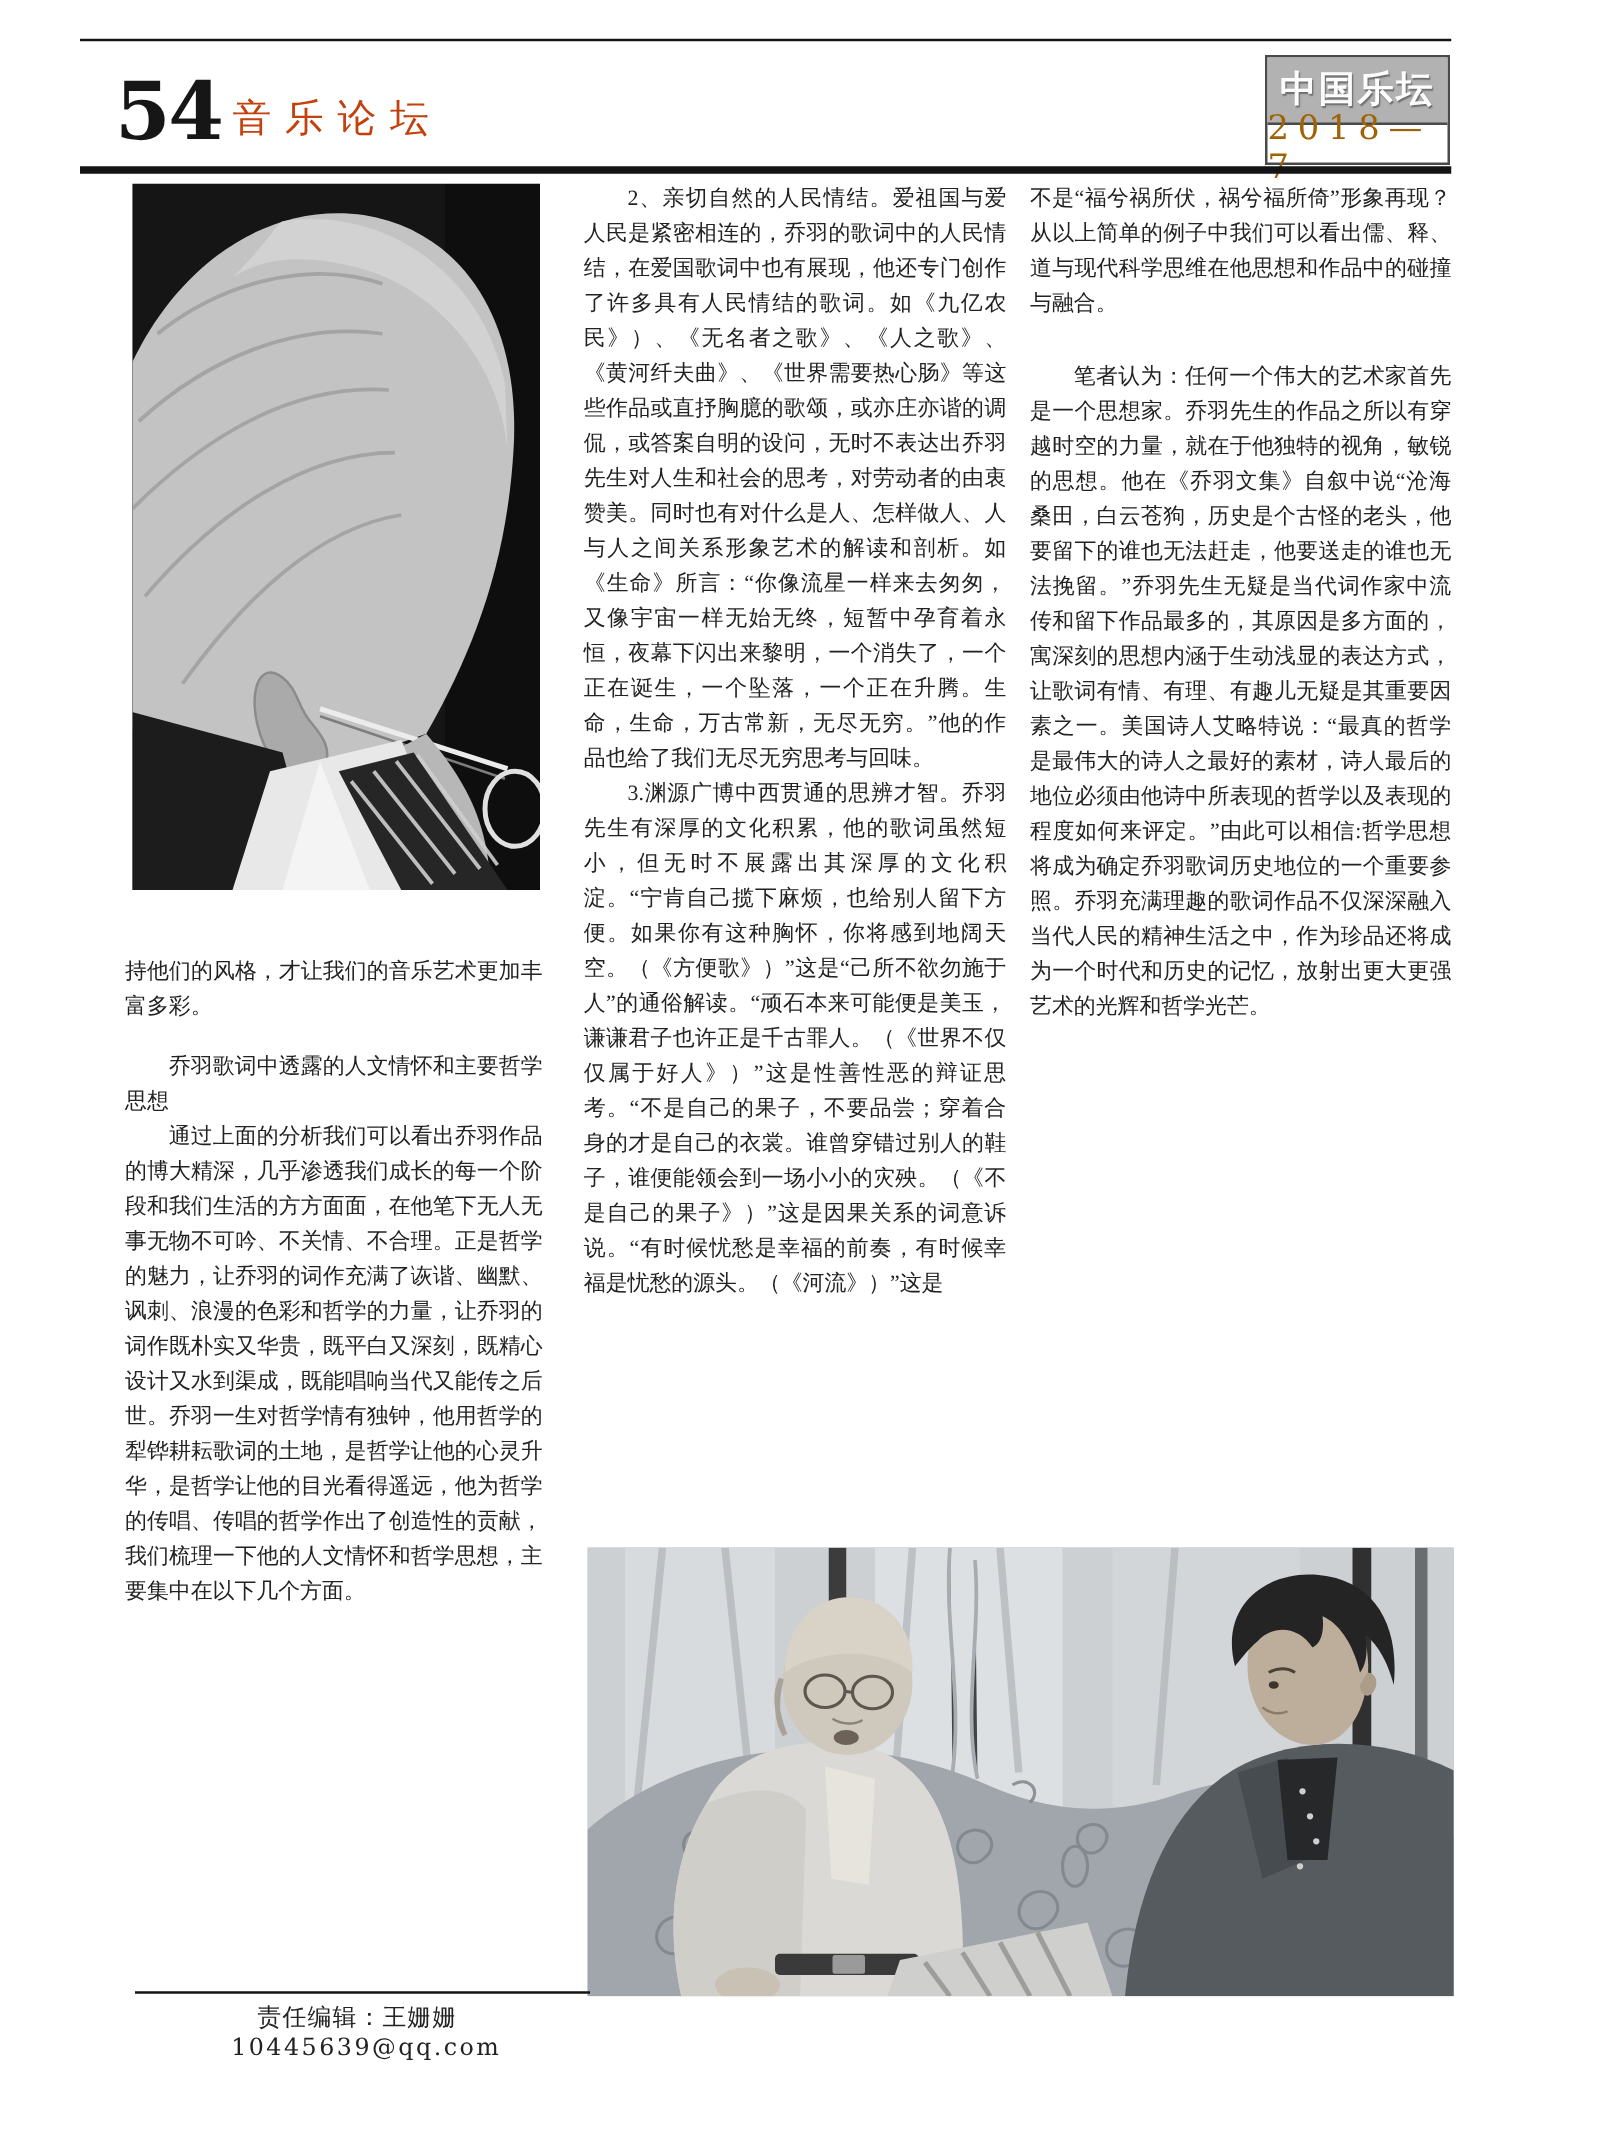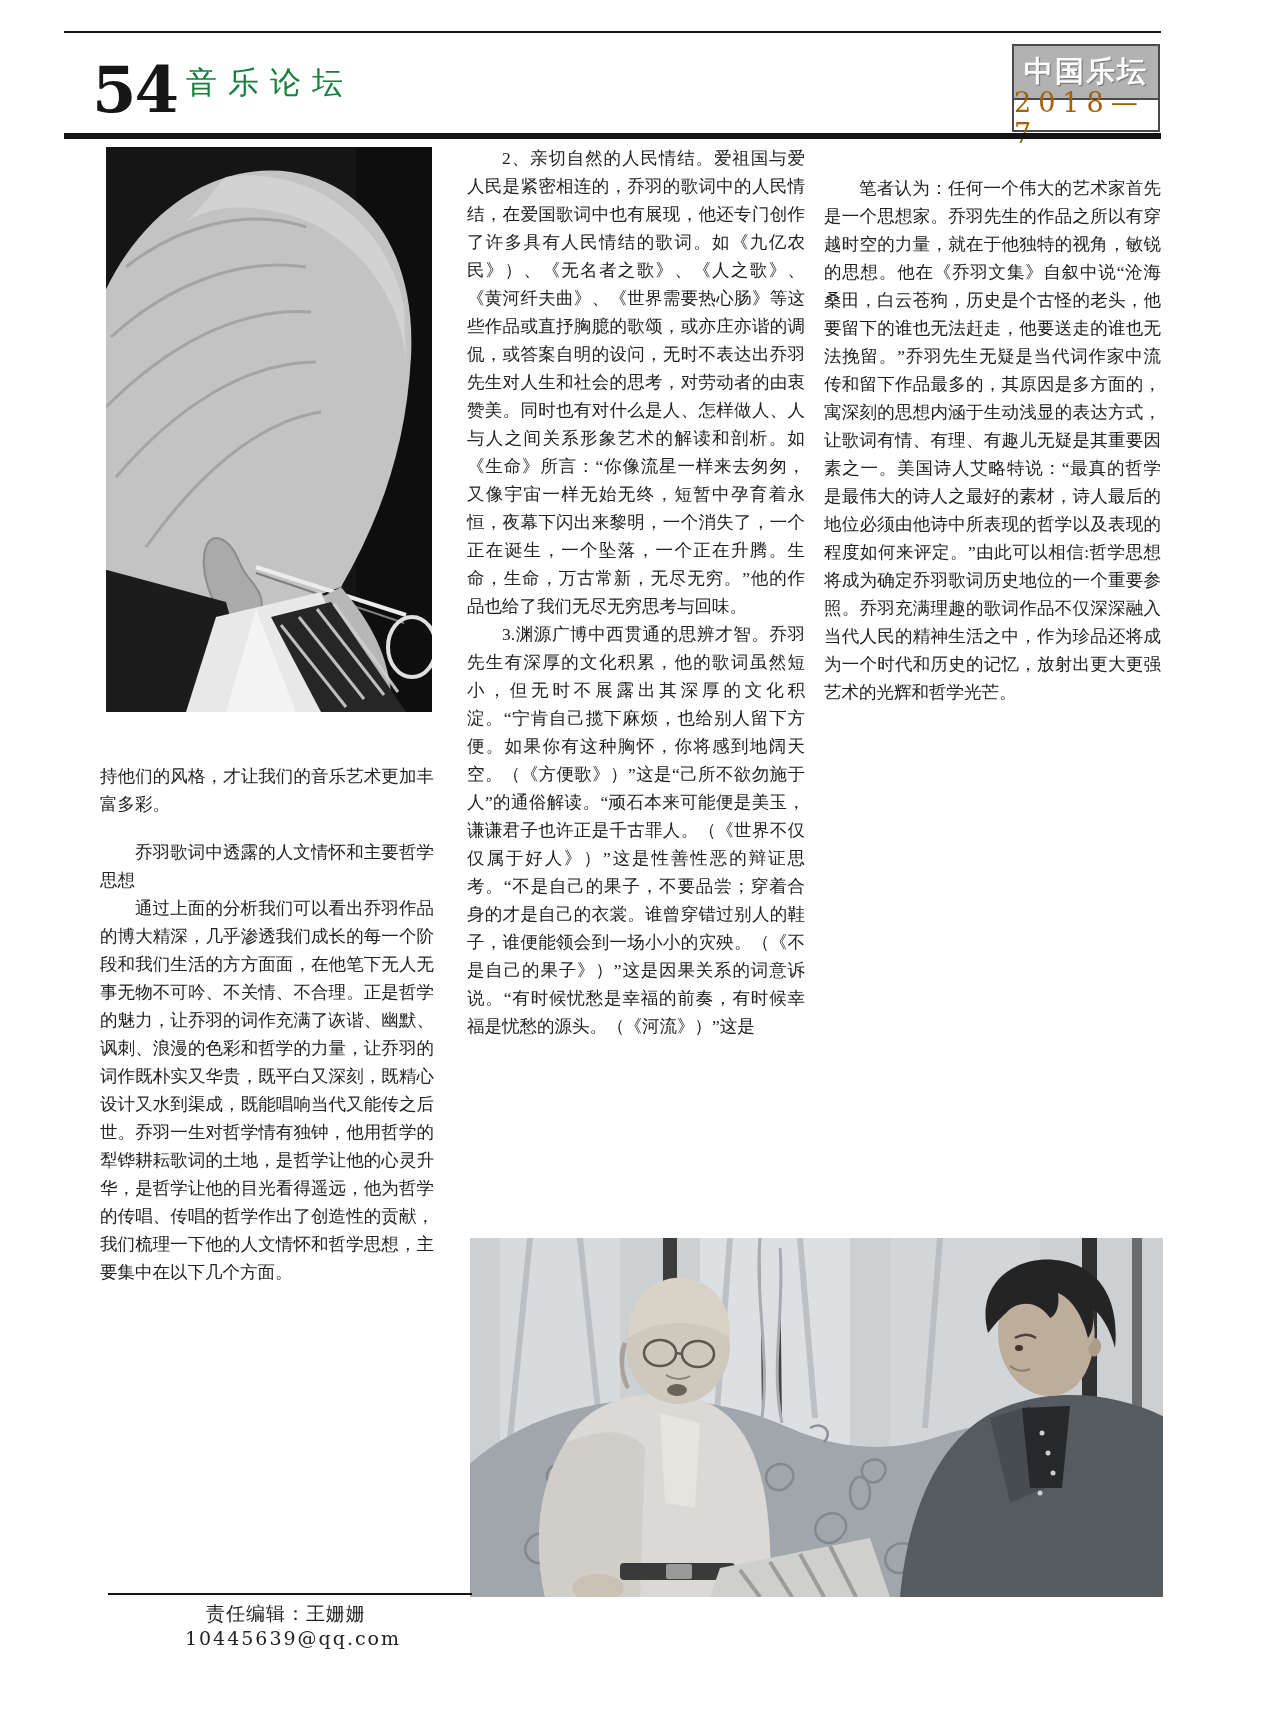--- a/index.html
+++ b/index.html
@@ -2,21 +2,21 @@
 <html><head>
 <meta charset="utf-8">
 <style>
   html,body{margin:0;padding:0;background:#e8e8e8;}
   #page{position:relative;width:1280px;height:1725px;background:#ffffff;margin:0 auto;
         font-family:"Liberation Serif","DejaVu Serif",serif;color:#1c1c1c;overflow:hidden;}
   .rule{position:absolute;background:#141414;}
   
   .pagenum{position:absolute;left:92px;top:52px;font-size:64px;font-weight:bold;
            font-family:"DejaVu Serif","Liberation Serif",serif;letter-spacing:-2px;color:#161616;}
-  .section{position:absolute;left:186px;top:62px;font-size:31px;letter-spacing:11px;color:#15803d;
+  .section{position:absolute;left:186px;top:74px;font-size:31px;letter-spacing:11px;color:#c2410c;
            font-family:"Liberation Serif","DejaVu Serif",serif;}
   .masthead{position:absolute;left:1012px;top:44px;width:148px;height:88px;border:2px solid #4a4a4a;
             box-sizing:border-box;background:#fff;}
   .masthead .logo{height:52px;background:#b2b2b2;border-bottom:2px solid #4a4a4a;display:flex;
             align-items:center;justify-content:center;color:#fdfdfd;font-size:29px;
             font-weight:bold;letter-spacing:2px;transform:none;text-shadow:1px 1px 1px #6e6e6e;
             font-family:"Liberation Serif","DejaVu Serif",serif;}
   .masthead .issue{height:36px;display:flex;align-items:center;justify-content:center;
             font-size:27px;letter-spacing:7px;color:#a16207;font-family:"DejaVu Serif",serif;}
   
@@ -103,20 +103,21 @@
     <p class="gap-sm">乔羽歌词中透露的人文情怀和主要哲学思想</p>
     <p>通过上面的分析我们可以看出乔羽作品的博大精深，几乎渗透我们成长的每一个阶段和我们生活的方方面面，在他笔下无人无事无物不可吟、不关情、不合理。正是哲学的魅力，让乔羽的词作充满了诙谐、幽默、讽刺、浪漫的色彩和哲学的力量，让乔羽的词作既朴实又华贵，既平白又深刻，既精心设计又水到渠成，既能唱响当代又能传之后世。乔羽一生对哲学情有独钟，他用哲学的犁铧耕耘歌词的土地，是哲学让他的心灵升华，是哲学让他的目光看得遥远，他为哲学的传唱、传唱的哲学作出了创造性的贡献，我们梳理一下他的人文情怀和哲学思想，主要集中在以下几个方面。</p>
   </div>
 
   <div class="col" id="col-middle">
     <p>2、亲切自然的人民情结。爱祖国与爱人民是紧密相连的，乔羽的歌词中的人民情结，在爱国歌词中也有展现，他还专门创作了许多具有人民情结的歌词。如《九亿农民》）、《无名者之歌》、《人之歌》、《黄河纤夫曲》、《世界需要热心肠》等这些作品或直抒胸臆的歌颂，或亦庄亦谐的调侃，或答案自明的设问，无时不表达出乔羽先生对人生和社会的思考，对劳动者的由衷赞美。同时也有对什么是人、怎样做人、人与人之间关系形象艺术的解读和剖析。如《生命》所言：“你像流星一样来去匆匆，又像宇宙一样无始无终，短暂中孕育着永恒，夜幕下闪出来黎明，一个消失了，一个正在诞生，一个坠落，一个正在升腾。生命，生命，万古常新，无尽无穷。”他的作品也给了我们无尽无穷思考与回味。</p>
     <p>3.渊源广博中西贯通的思辨才智。乔羽先生有深厚的文化积累，他的歌词虽然短小，但无时不展露出其深厚的文化积淀。“宁肯自己揽下麻烦，也给别人留下方便。如果你有这种胸怀，你将感到地阔天空。（《方便歌》）”这是“己所不欲勿施于人”的通俗解读。“顽石本来可能便是美玉，谦谦君子也许正是千古罪人。（《世界不仅仅属于好人》）”这是性善性恶的辩证思考。“不是自己的果子，不要品尝；穿着合身的才是自己的衣裳。谁曾穿错过别人的鞋子，谁便能领会到一场小小的灾殃。（《不是自己的果子》）”这是因果关系的词意诉说。“有时候忧愁是幸福的前奏，有时候幸福是忧愁的源头。（《河流》）”这是</p>
   </div>
 
   <div class="col" id="col-right">
+    <p class="cont">不是“福兮祸所伏，祸兮福所倚”形象再现？从以上简单的例子中我们可以看出儒、释、道与现代科学思维在他思想和作品中的碰撞与融合。</p>
     <p class="gap-md">笔者认为：任何一个伟大的艺术家首先是一个思想家。乔羽先生的作品之所以有穿越时空的力量，就在于他独特的视角，敏锐的思想。他在《乔羽文集》自叙中说“沧海桑田，白云苍狗，历史是个古怪的老头，他要留下的谁也无法赶走，他要送走的谁也无法挽留。”乔羽先生无疑是当代词作家中流传和留下作品最多的，其原因是多方面的，寓深刻的思想内涵于生动浅显的表达方式，让歌词有情、有理、有趣儿无疑是其重要因素之一。美国诗人艾略特说：“最真的哲学是最伟大的诗人之最好的素材，诗人最后的地位必须由他诗中所表现的哲学以及表现的程度如何来评定。”由此可以相信:哲学思想将成为确定乔羽歌词历史地位的一个重要参照。乔羽充满理趣的歌词作品不仅深深融入当代人民的精神生活之中，作为珍品还将成为一个时代和历史的记忆，放射出更大更强艺术的光辉和哲学光芒。</p>
   </div>
 
   <div class="photo" id="photo-interview">
     <svg width="693" height="359" viewBox="0 0 693 359" xmlns="http://www.w3.org/2000/svg">
       <rect x="0" y="0" width="693" height="359" fill="#c3c6ca"></rect>
 
       <g>
         <rect x="0" y="0" width="693" height="230" fill="#ccd0d3"></rect>
         <rect x="30" y="0" width="120" height="220" fill="#d8dbde"></rect>

